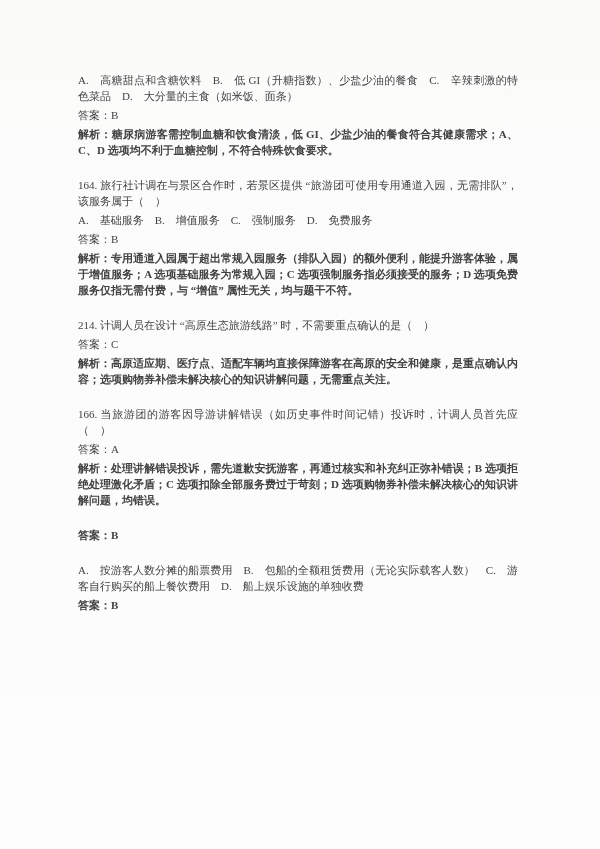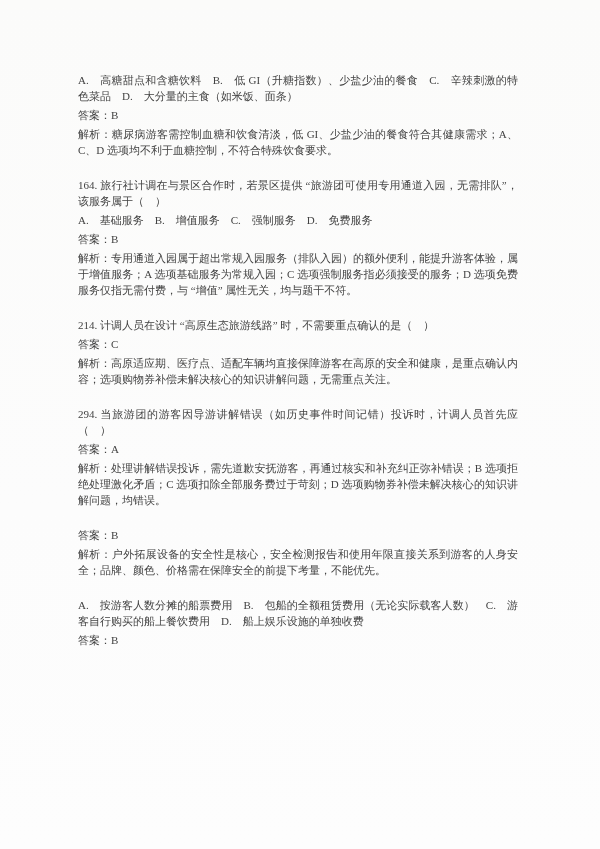--- a/index.html
+++ b/index.html
@@ -17,21 +17,21 @@
     color: #424242;
     font-size: 11px;
     line-height: 16px;
     text-align: justify;
     overflow: hidden;
     background: linear-gradient(180deg, #fbfbfa 0%, #fcfcfc 60%, #fdfdfd 100%);
   }
   .q-block { margin: 0; }
   .q-block + .q-block { margin-top: 19px; }
   .para { margin: 0 0 3px 0; }
-  .para:last-child { margin-bottom: 0; }
+  .para:last-child { margin-bottom: 0; font-weight: bold; }
 </style>
 </head>
 <body style="background: rgb(252, 252, 252);">
 
 <div class="page" style="color: rgb(66, 66, 66);">
 
   <section class="q-block">
     <p class="para">A.　高糖甜点和含糖饮料　B.　低 GI（升糖指数）、少盐少油的餐食　C.　辛辣刺激的特色菜品　D.　大分量的主食（如米饭、面条）</p>
     <p class="para">答案：B</p>
     <p class="para">解析：糖尿病游客需控制血糖和饮食清淡，低 GI、少盐少油的餐食符合其健康需求；A、C、D 选项均不利于血糖控制，不符合特殊饮食要求。</p>
@@ -44,28 +44,27 @@
     <p class="para">解析：专用通道入园属于超出常规入园服务（排队入园）的额外便利，能提升游客体验，属于增值服务；A 选项基础服务为常规入园；C 选项强制服务指必须接受的服务；D 选项免费服务仅指无需付费，与 “增值” 属性无关，均与题干不符。</p>
   </section>
 
   <section class="q-block">
     <p class="para">214. 计调人员在设计 “高原生态旅游线路” 时，不需要重点确认的是（　）</p>
     <p class="para">答案：C</p>
     <p class="para">解析：高原适应期、医疗点、适配车辆均直接保障游客在高原的安全和健康，是重点确认内容；选项购物券补偿未解决核心的知识讲解问题，无需重点关注。</p>
   </section>
 
   <section class="q-block">
-    <p class="para">294. 当旅游团的游客因导游讲解错误（如历史事件时间记错）投诉时，计调人员首先应（　）</p>
+    <p class="para">166. 当旅游团的游客因导游讲解错误（如历史事件时间记错）投诉时，计调人员首先应（　）</p>
     <p class="para">答案：A</p>
     <p class="para">解析：处理讲解错误投诉，需先道歉安抚游客，再通过核实和补充纠正弥补错误；B 选项拒绝处理激化矛盾；C 选项扣除全部服务费过于苛刻；D 选项购物券补偿未解决核心的知识讲解问题，均错误。</p>
   </section>
 
   <section class="q-block">
     <p class="para">答案：B</p>
-    <p class="para">解析：户外拓展设备的安全性是核心，安全检测报告和使用年限直接关系到游客的人身安全；品牌、颜色、价格需在保障安全的前提下考量，不能优先。</p>
   </section>
 
   <section class="q-block">
     <p class="para">A.　按游客人数分摊的船票费用　B.　包船的全额租赁费用（无论实际载客人数）　C.　游客自行购买的船上餐饮费用　D.　船上娱乐设施的单独收费</p>
     <p class="para">答案：B</p>
   </section>
 
 </div>
 
 </body></html>

